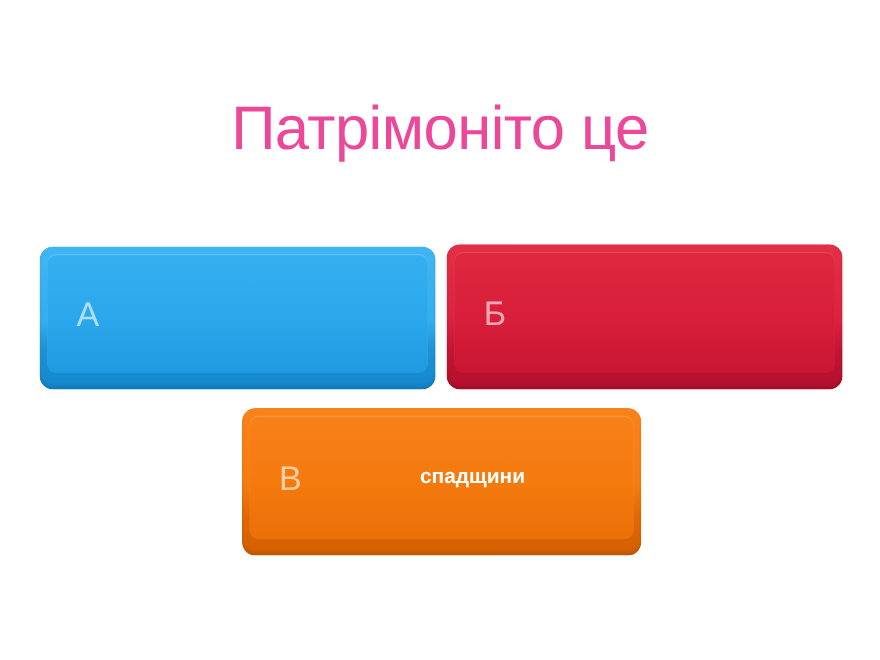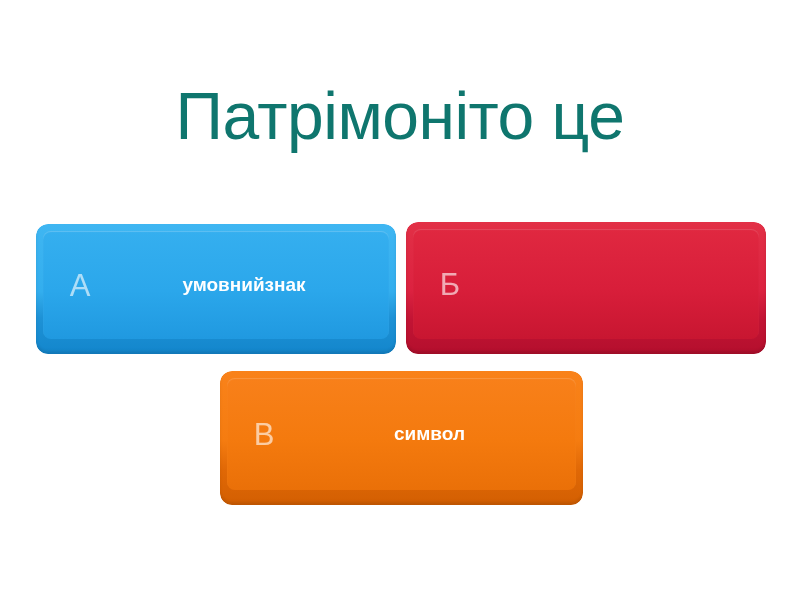--- a/index.html
+++ b/index.html
@@ -23,24 +23,24 @@
     height: 600px;
   }
 
   
   .question-title {
     position: absolute;
     left: 0;
     top: 66px;
     width: 800px;
     text-align: center;
-    font-size: 66px;
+    font-size: 56px;
     line-height: 100px;
     font-weight: 400;
-    color: #0f766e;
+    color: #ec4899;
     letter-spacing: -0.5px;
     white-space: nowrap;
   }
 
   
   .answer-btn {
     position: absolute;
     box-sizing: border-box;
     border-radius: 12px;
     padding: 0;
@@ -156,34 +156,33 @@
 
 <div class="quiz-stage">
 
   <div class="question-title">Патрімоніто це</div>
 
   <div class="answer-btn" id="answer-a">
     <div class="btn-outer"></div>
     <div class="btn-face"></div>
     <div class="btn-content">
       <span class="btn-letter">А</span>
-      <span class="btn-label">умовнийзнак</span>
     </div>
   </div>
 
   <div class="answer-btn" id="answer-b">
     <div class="btn-outer"></div>
     <div class="btn-face"></div>
     <div class="btn-content">
       <span class="btn-letter">Б</span>
     </div>
   </div>
 
   <div class="answer-btn" id="answer-c">
     <div class="btn-outer"></div>
     <div class="btn-face"></div>
     <div class="btn-content">
       <span class="btn-letter">В</span>
-      <span class="btn-label">символ</span>
+      <span class="btn-label">спадщини</span>
     </div>
   </div>
 
 </div>
 
 </body></html>

